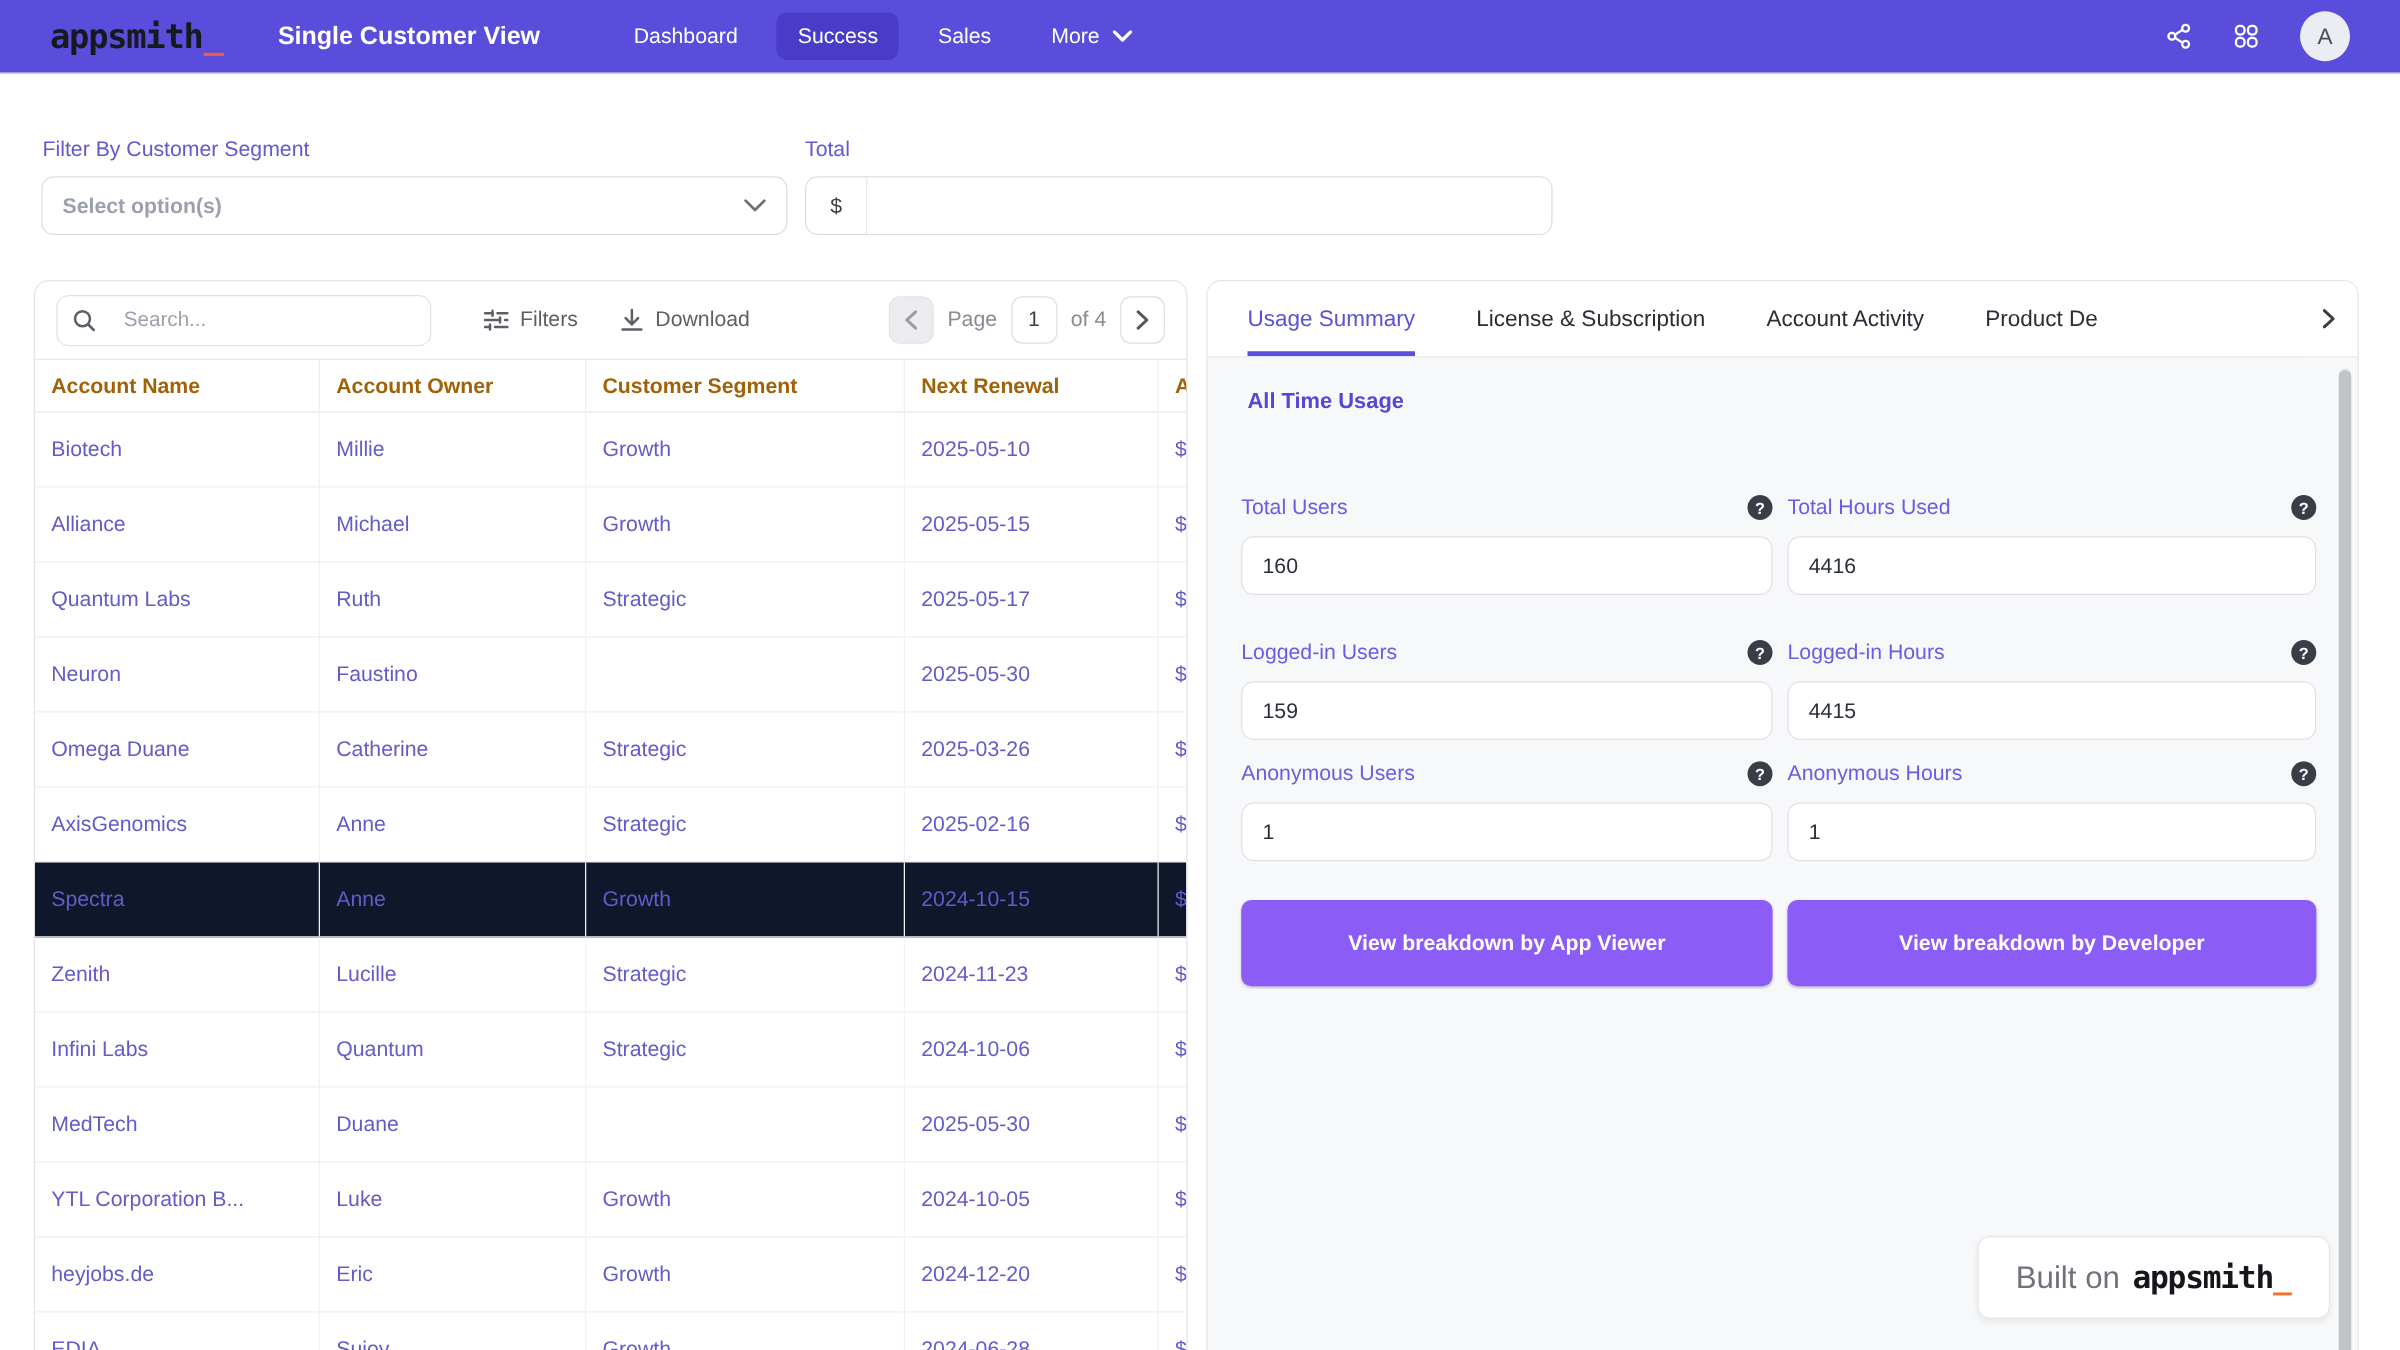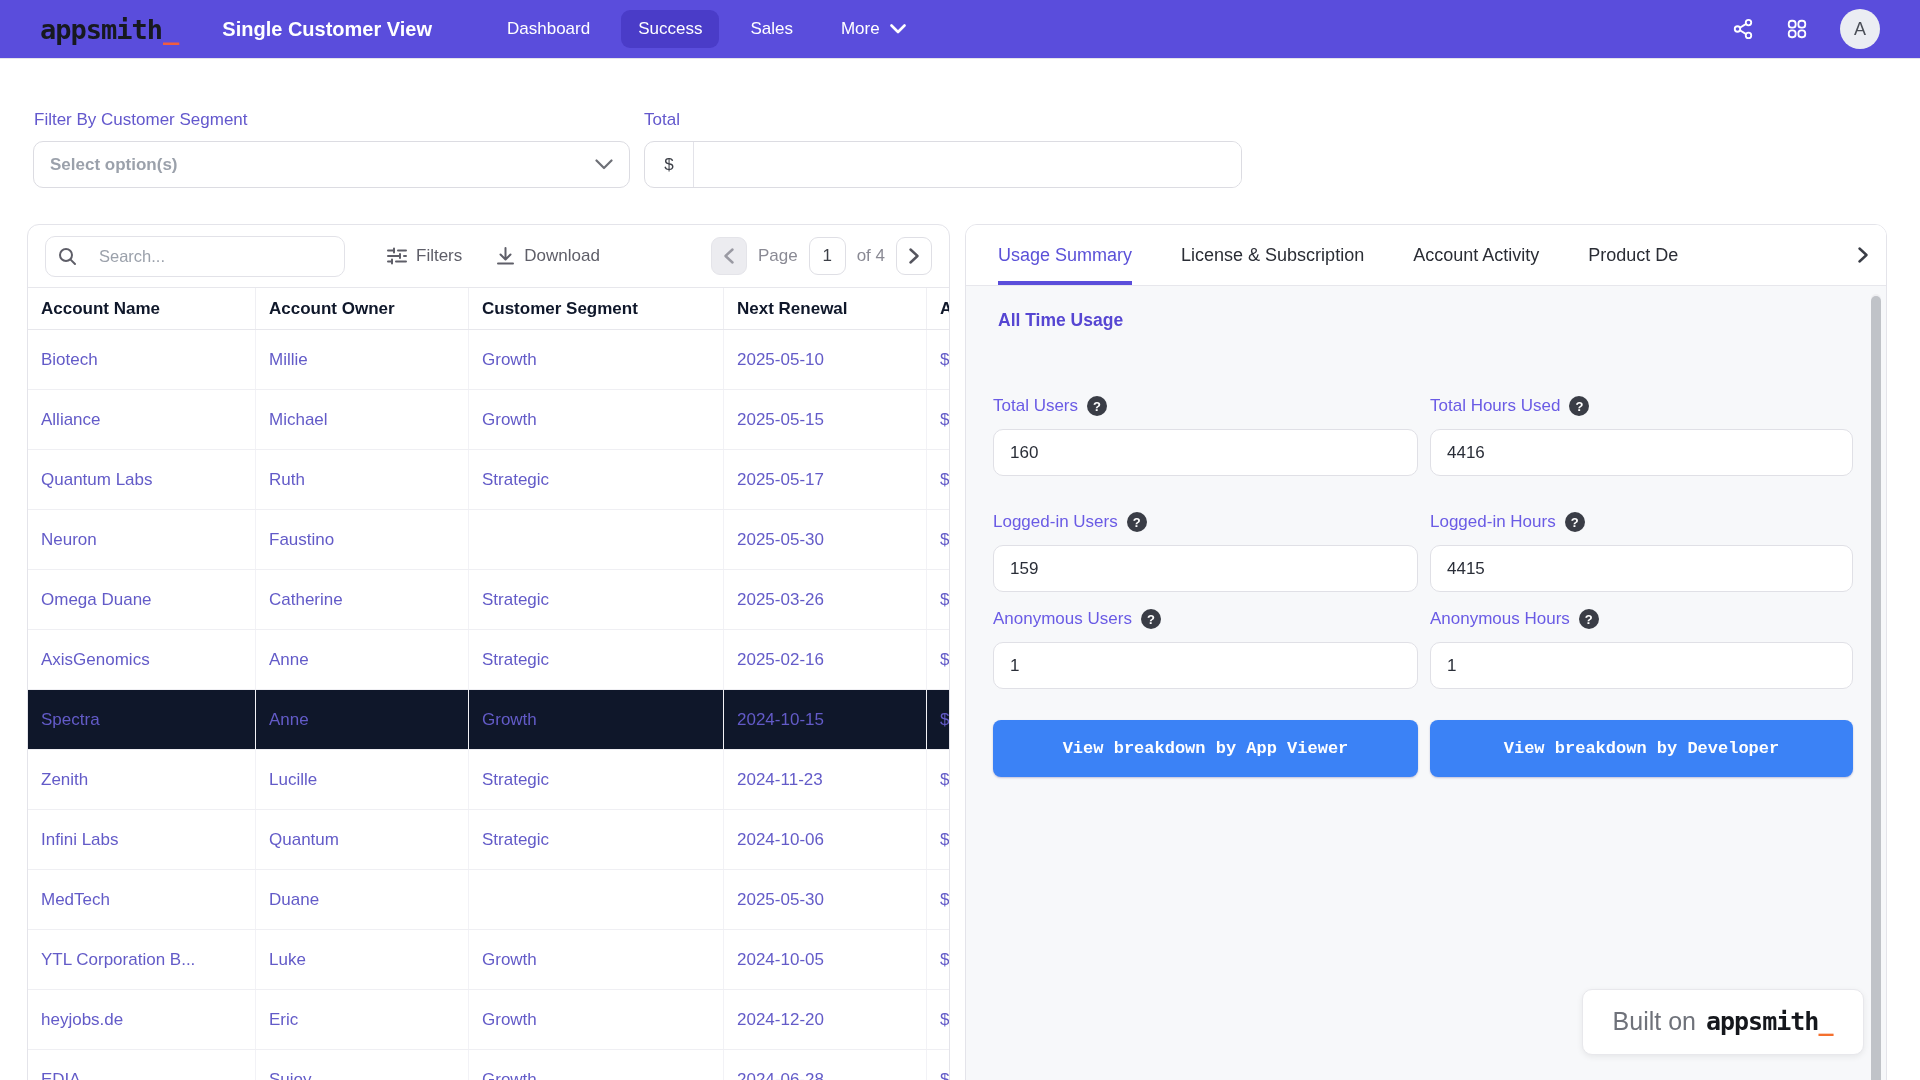--- a/index.html
+++ b/index.html
@@ -58,54 +58,54 @@
             justify-content:center; cursor:pointer; }
   .pg-prev { background:#ECECF0; border:1px solid #E4E4E9; }
   .pg-next { background:#fff; border:1px solid #DFDFE5; }
   .pg-text { color:#8A8A94; font-size:17px; }
   .pg-input { width:37px; height:38px; border:1px solid #DFDFE5; border-radius:9px;
               text-align:center; font-size:17px; color:#3c3f47; outline:none; font-family:inherit; }
 
   .thead, .trow { display:grid; grid-template-columns:227px 213px 255px 203px 1fr; }
   .thead { height:43px; border-top:1px solid #E7E7EC; border-bottom:1px solid #E7E7EC; }
   .th { display:flex; align-items:center; padding:0 13px; font-size:17px; font-weight:bold;
-        color:#0f172a; border-left:1px solid #EFEFF3; }
+        color:#a16207; border-left:1px solid #EFEFF3; }
   .th:first-child { border-left:none; }
   .trow { height:60px; border-bottom:1px solid #EFEFF3; cursor:pointer; }
   .trow.selected { background:#0f172a; }
   .tc { display:flex; align-items:center; padding:0 13px; font-size:17px; color:#635BC8;
         border-left:1px solid #F2F2F6; white-space:nowrap; overflow:hidden; }
   .tc:first-child { border-left:none; }
 
   
   .panel-card { position:absolute; left:965px; top:224px; width:922px; height:900px;
                 background:#F7F8FA; border:1px solid #E4E4EA; border-radius:12px; overflow:hidden; }
   .tabsbar { position:relative; height:61px; background:#fff; border-bottom:1px solid #E7E7EC;
              display:flex; align-items:stretch; padding-left:32px; gap:49px; overflow:hidden; }
   .tab { display:flex; align-items:center; font-size:18px; color:#2A2D35; cursor:pointer;
          white-space:nowrap; border-bottom:4px solid transparent; padding-top:4px; }
   .tab.active { color:#5B51D8; border-bottom-color:#5B4EDB; }
   .tab-scroll { position:absolute; right:0; top:0; width:46px; height:60px; background:#fff;
                 display:flex; align-items:center; justify-content:center; cursor:pointer; }
   .panel-body { position:relative; height:839px; }
   .section-title { position:absolute; left:32px; top:24px; font-size:17.5px; font-weight:bold; color:#5646D2; }
   .field { position:absolute; width:425px; }
-  .field .frow { display:flex; align-items:center; gap:9px; margin-bottom:13px; }
+  .field .frow { display:flex; align-items:center; gap:9px; margin-bottom:13px;justify-content:space-between; }
   .field label { font-size:17px; color:#6A5BE5; }
   .help { width:20px; height:20px; border-radius:50%; background:#3A3D46; color:#fff;
           font-size:13px; font-weight:bold; display:flex; align-items:center; justify-content:center;
           cursor:pointer; }
   .field input { width:100%; height:47px; border:1px solid #E0E0E6; border-radius:10px;
                  background:#fff; font-size:17px; padding:0 16px; color:#2A2E38; outline:none;
                  font-family:inherit; }
   .fc1 { left:27px; } .fc2 { left:464px; width:423px; }
   .fr1 { top:110px; } .fr2 { top:226px; } .fr3 { top:323px; }
-  .panel-btn { position:absolute; top:434px; height:57px; background:#3b82f6; color:#fff;
+  .panel-btn { position:absolute; top:434px; height:69px; background:#8b5cf6; color:#fff;
                font-size:17px; font-weight:bold; border:none; border-radius:8px; cursor:pointer;
-               font-family:Liberation Mono, monospace; box-shadow:0 1px 2px rgba(40,30,120,.25); }
+               font-family:Liberation Sans, sans-serif; box-shadow:0 1px 2px rgba(40,30,120,.25); }
   .pb1 { left:27px; width:425px; } .pb2 { left:464px; width:423px; }
   .vscroll { position:absolute; right:5px; top:8px; width:10px; height:824px;
              background:#EFEFF2; border-radius:5px; }
   .vscroll .thumb { position:absolute; left:0; top:2px; width:10px; height:810px;
                     background:#C0C3C8; border-radius:5px; cursor:grab; }
 
   
   .badge { position:absolute; left:1582px; top:989px; width:282px; height:66px; background:#fff;
            border:1px solid #E8E8EC; border-radius:10px; box-shadow:0 2px 6px rgba(0,0,0,.07);
            display:flex; align-items:baseline; justify-content:center; padding-top:17px;

